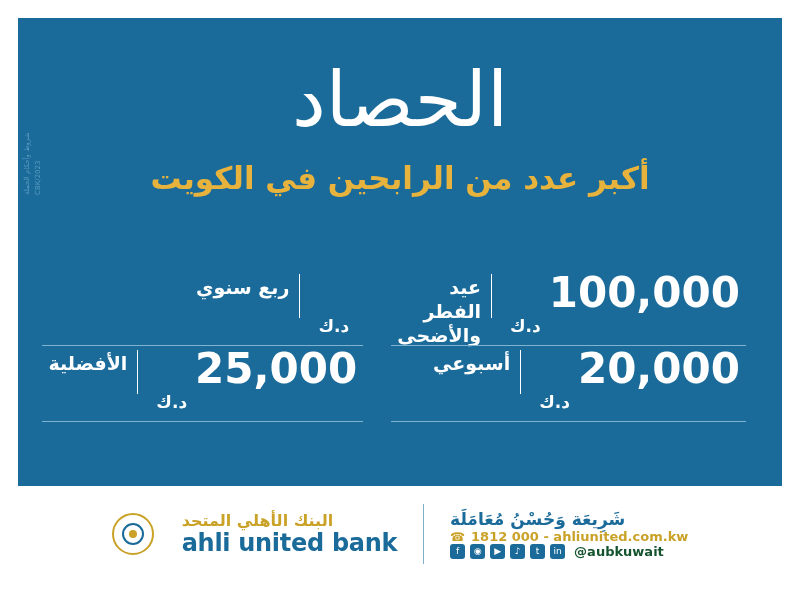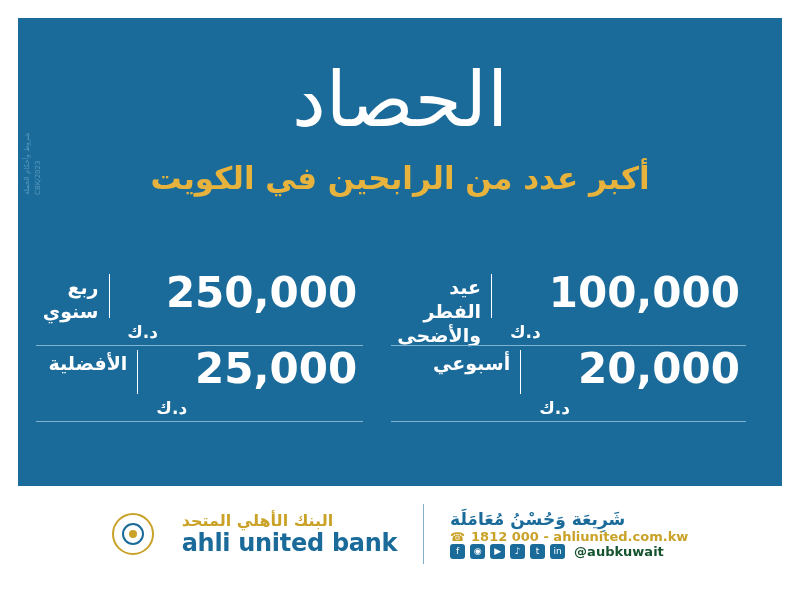--- a/index.html
+++ b/index.html
@@ -95,21 +95,21 @@
     direction: ltr;
     unicode-bidi: embed;
   }
   .prize-currency {
     color: #ffffff;
     font-size: 17px;
     font-weight: bold;
     margin-right: 8px;
     margin-left: 8px;
     align-self: flex-end;
-    padding-bottom: 4px;
+    padding-bottom: 10px;
     white-space: nowrap;
   }
   .prize-divider {
     width: 1px;
     background: #ffffff;
     height: 44px;
     margin: 0 10px;
     align-self: flex-start;
     margin-top: 2px;
   }
@@ -294,21 +294,20 @@
     <div class="prize-cell">
       <div class="prize-amount">100,000</div>
       <div class="prize-currency">د.ك</div>
       <div class="prize-divider"></div>
       <div class="prize-label">عيد الفطر
 والأضحى</div>
       <div class="prize-underline"></div>
     </div>
 
     <div class="prize-cell">
-      <div class="prize-amount">250,000</div>
       <div class="prize-currency">د.ك</div>
       <div class="prize-divider"></div>
       <div class="prize-label">ربع سنوي</div>
       <div class="prize-underline"></div>
     </div>
 
     <div class="prize-cell">
       <div class="prize-amount">20,000</div>
       <div class="prize-currency">د.ك</div>
       <div class="prize-divider"></div>

